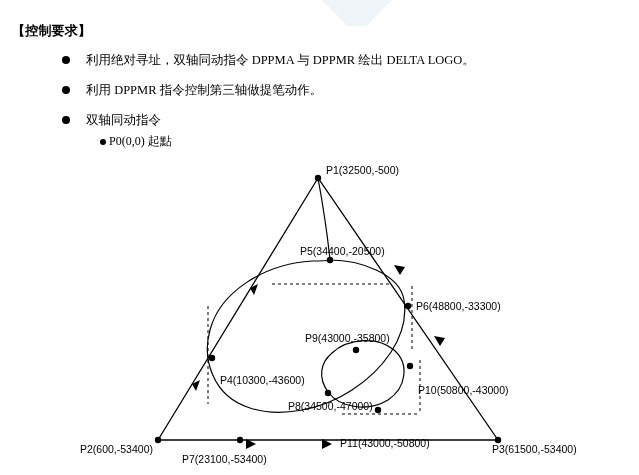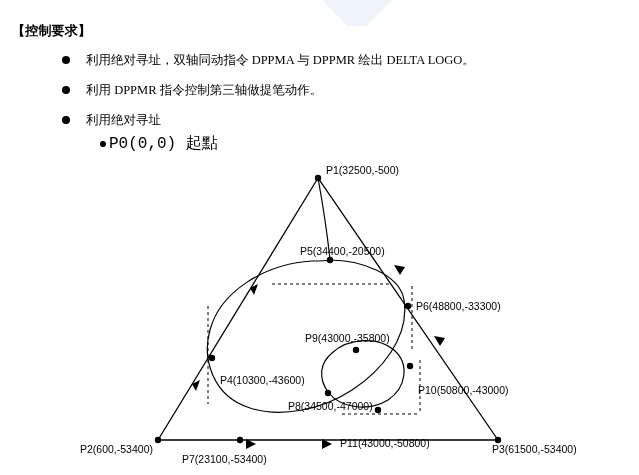--- a/index.html
+++ b/index.html
@@ -64,22 +64,22 @@
     width: 8px;
     height: 8px;
     background: #000;
     border-radius: 50%;
     display: block;
   }
   .sub-note {
     position: absolute;
     left: 100px;
     top: 133px;
-    font-size: 16px;
-    font-family: Liberation Mono, monospace;
+    font-size: 12px;
+    font-family: Liberation Serif, serif;
   }
   .sub-note .dot {
     display: inline-block;
     width: 6px;
     height: 6px;
     background: #000;
     border-radius: 50%;
     margin-right: 3px;
     vertical-align: middle;
   }
@@ -110,21 +110,21 @@
     <li>
       <span class="bullet"></span>
       <span>利用绝对寻址，双轴同动指令 DPPMA 与 DPPMR 绘出 DELTA LOGO。</span>
     </li>
     <li>
       <span class="bullet"></span>
       <span>利用 DPPMR 指令控制第三轴做提笔动作。</span>
     </li>
     <li>
       <span class="bullet"></span>
-      <span>利用绝对寻址</span>
+      <span>双轴同动指令</span>
     </li>
   </ul>
 
   <div class="sub-note">
     <span class="dot"></span><span>P0(0,0) 起點</span>
   </div>
 
   <div class="figure">
     <svg width="575" height="325" viewBox="0 0 575 325">
 

